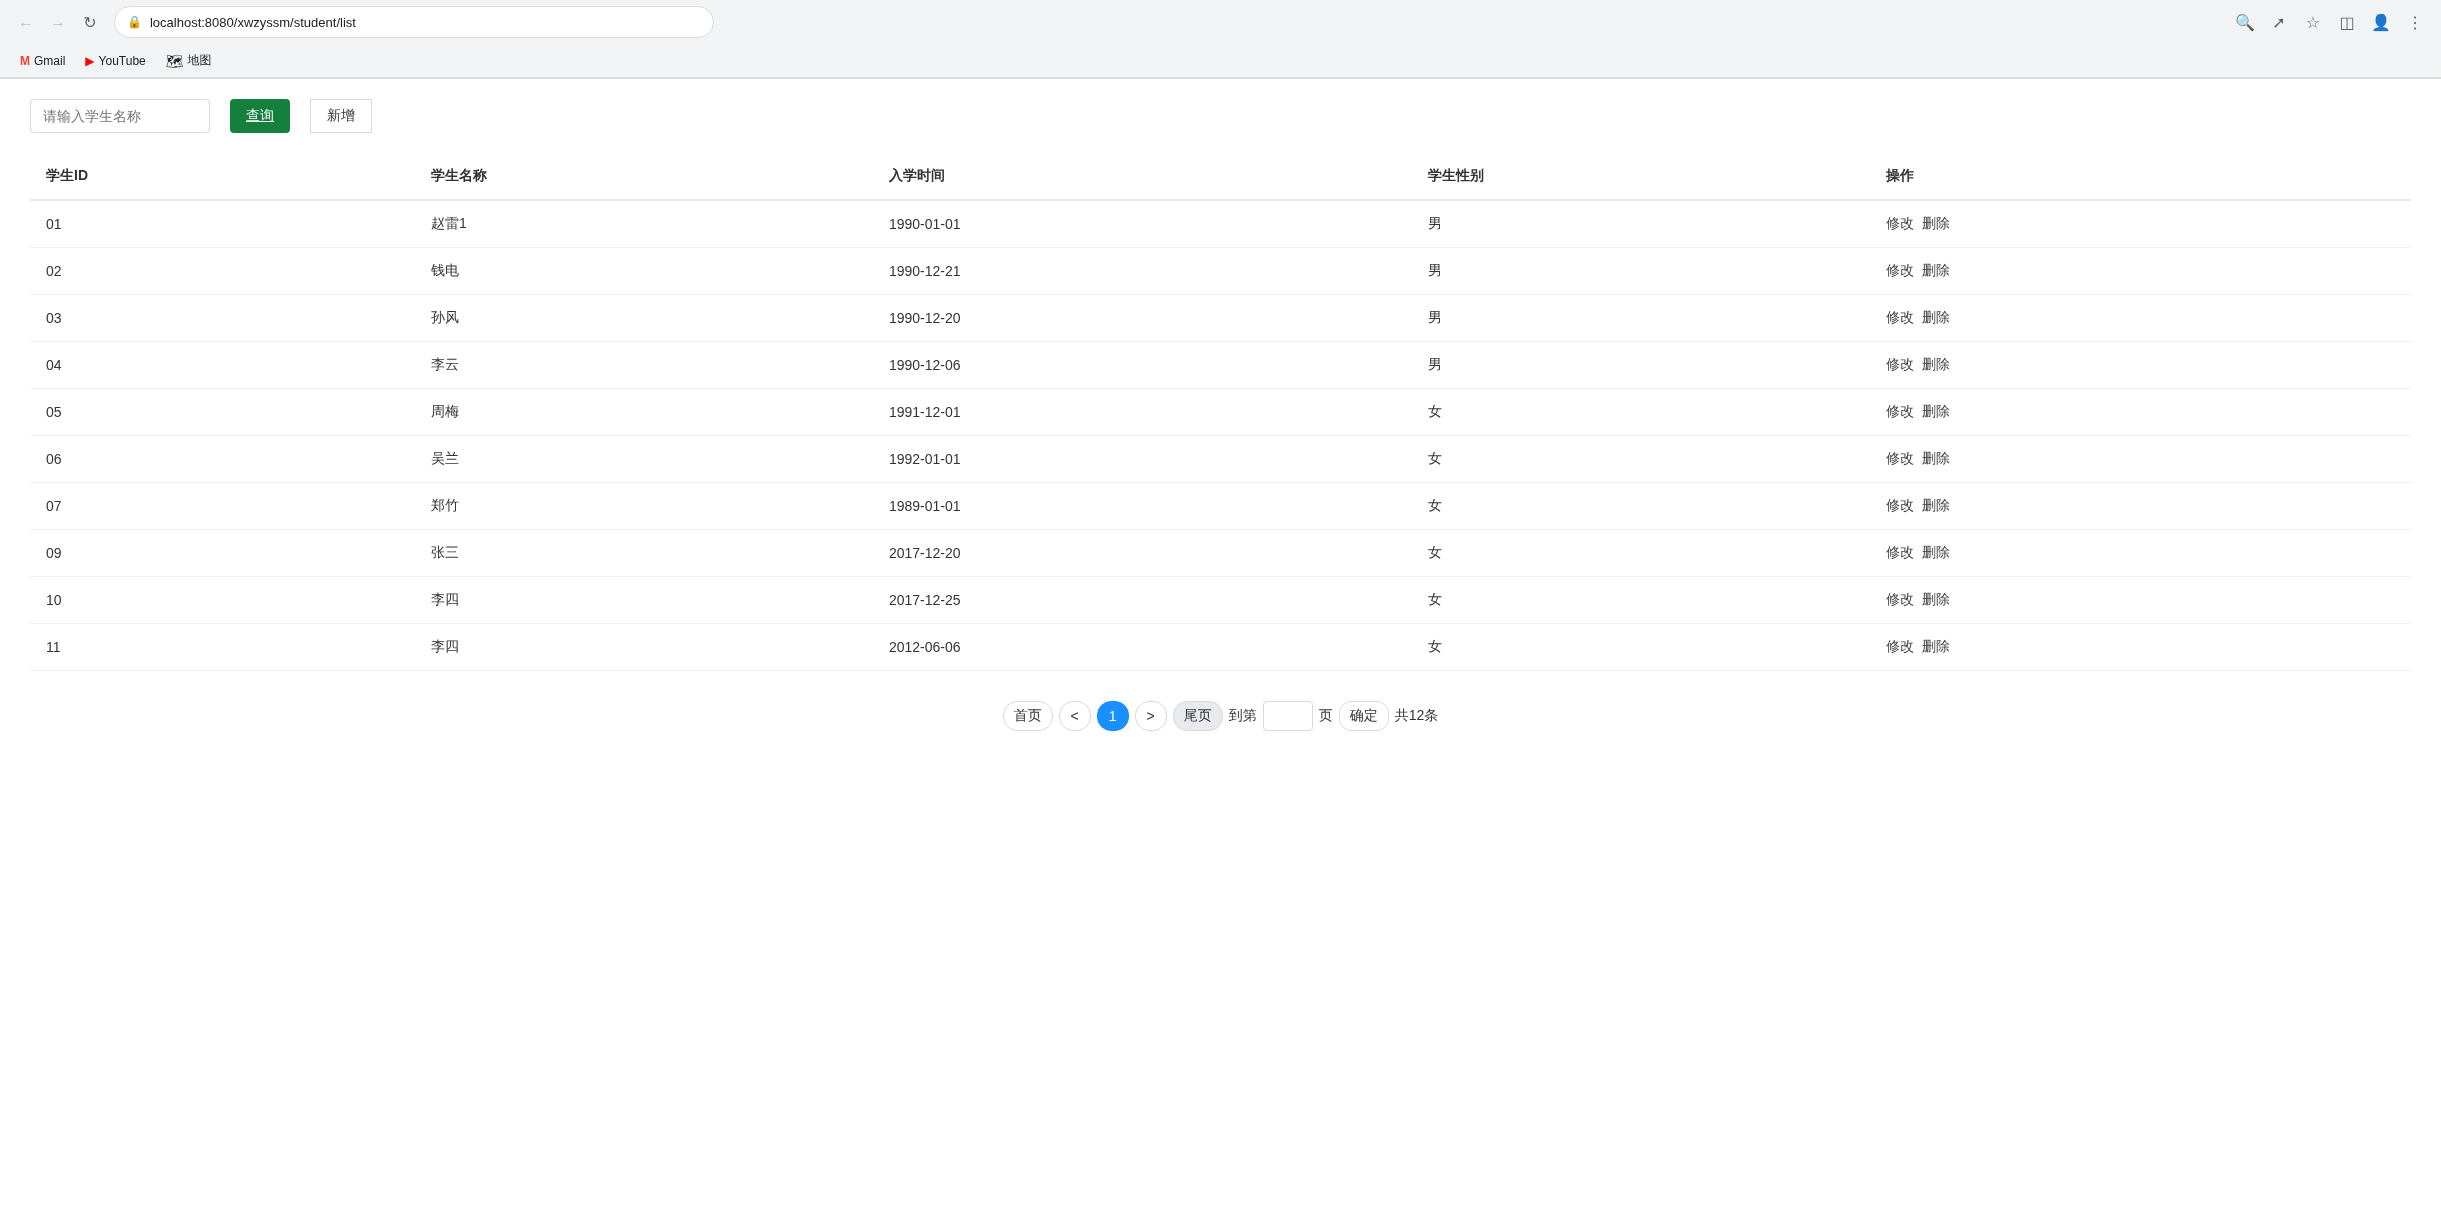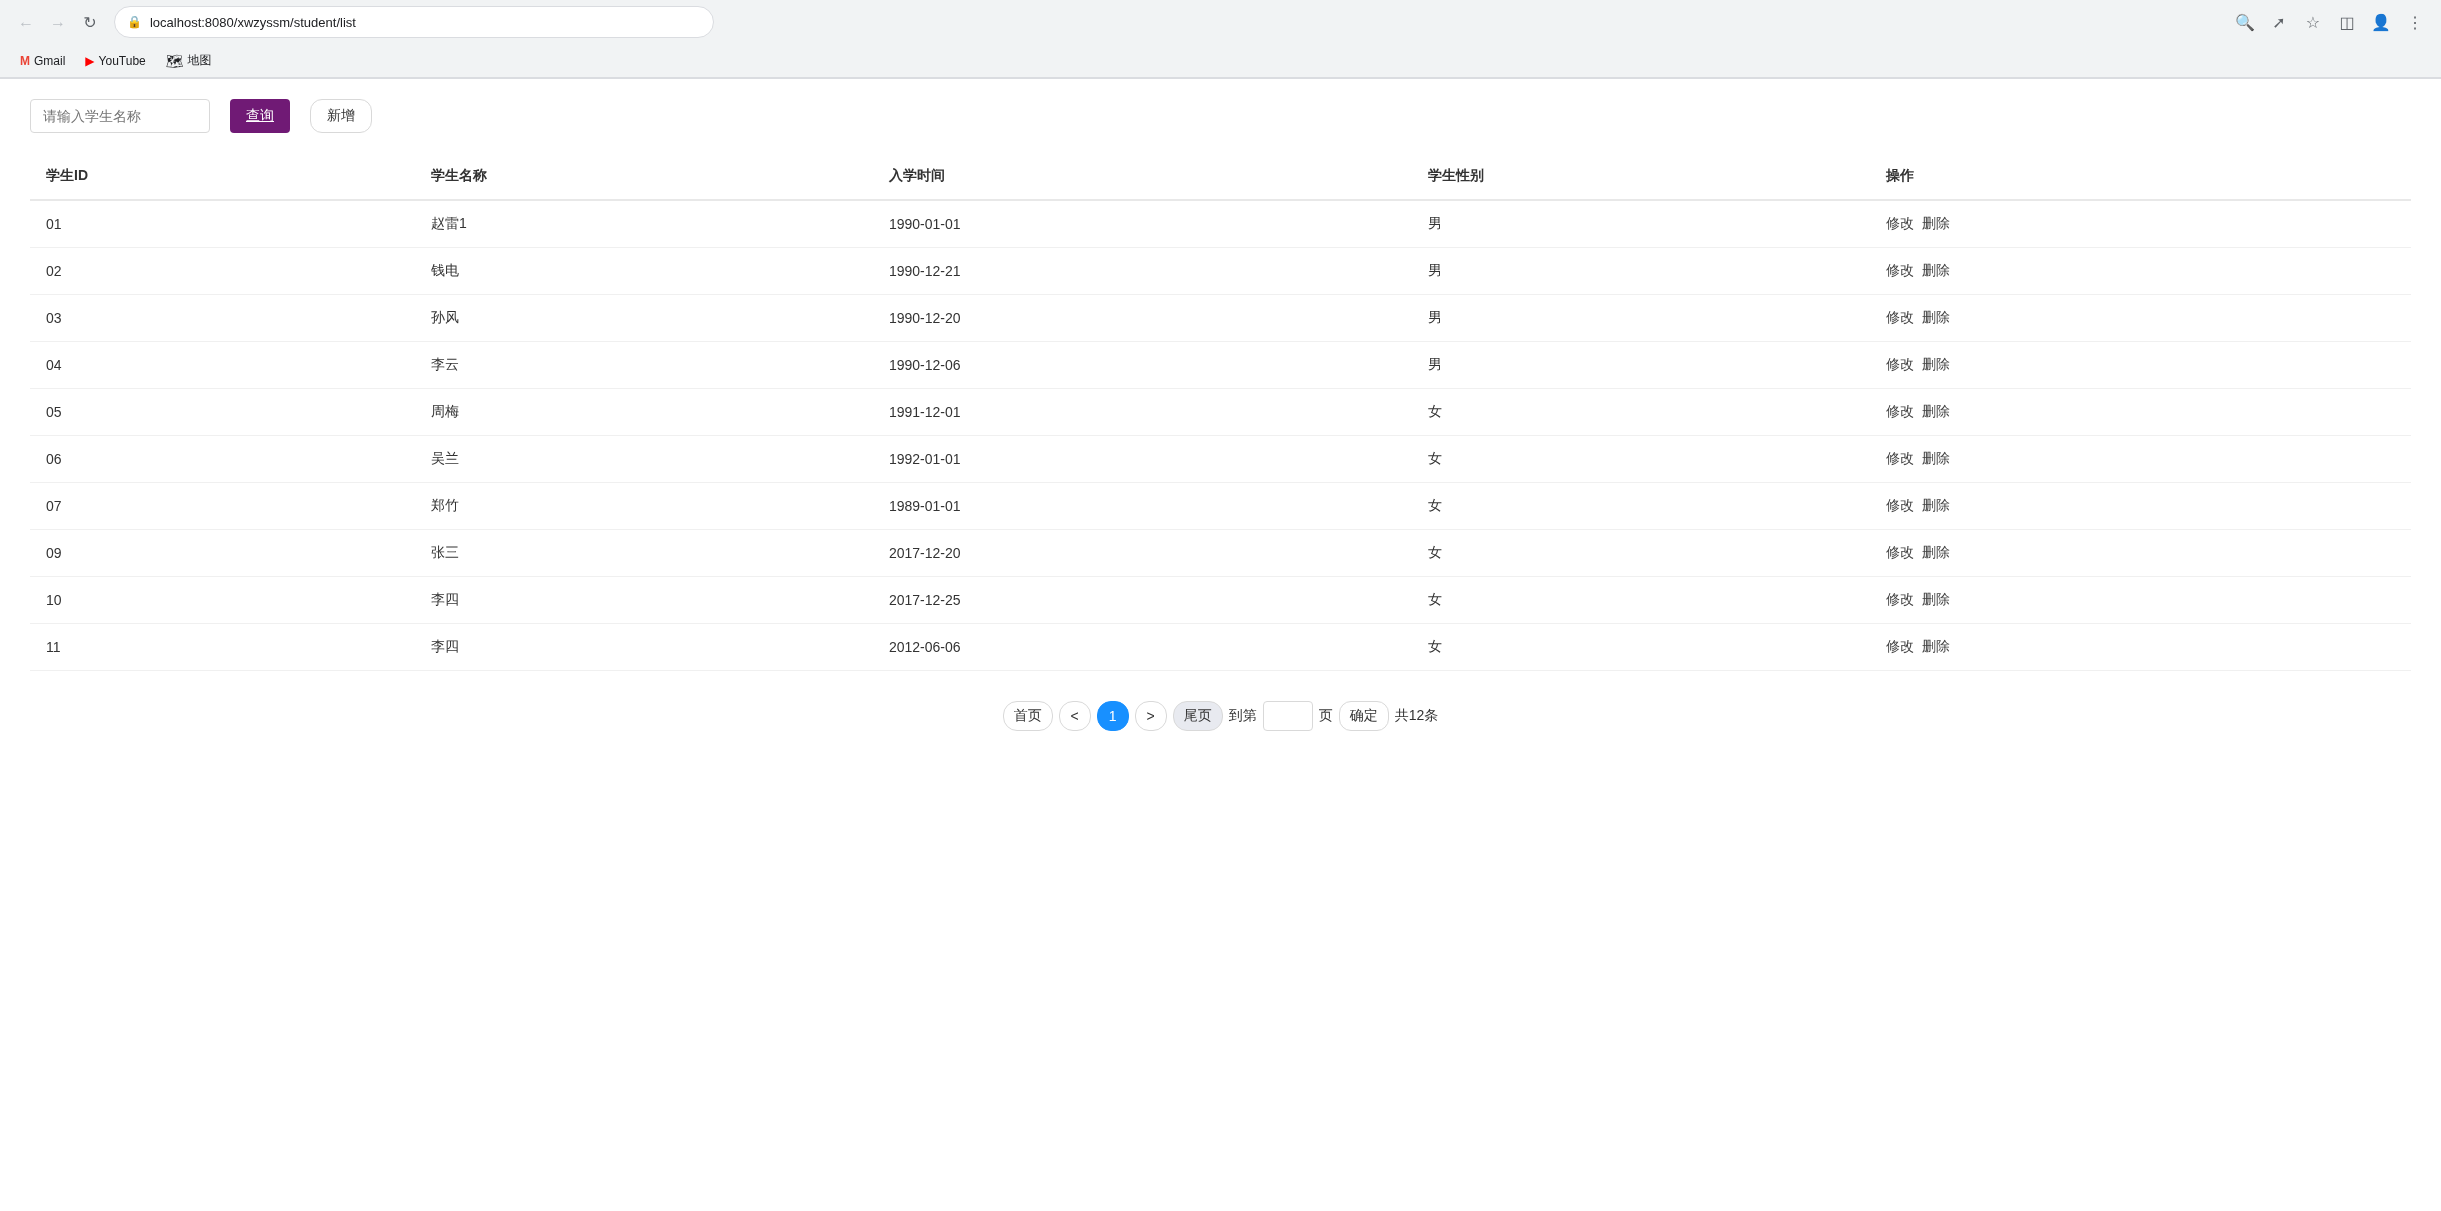--- a/index.html
+++ b/index.html
@@ -120,35 +120,35 @@
       border: 1px solid #d9d9d9;
       border-radius: 4px;
       padding: 6px 12px;
       font-size: 14px;
       color: #999;
       width: 180px;
       height: 34px;
       outline: none;
     }
     .btn-query {
-      background: #701a75;
+      background: #15803d;
       color: #fff;
       border: none;
       border-radius: 4px;
       padding: 6px 16px;
       font-size: 14px;
       cursor: pointer;
       height: 34px;
       text-decoration: underline;
     }
     .btn-add {
       background: #fff;
       color: #333;
       border: 1px solid #d9d9d9;
-      border-radius: 12px;
+      border-radius: 0;
       padding: 6px 16px;
       font-size: 14px;
       cursor: pointer;
       height: 34px;
     }
 
     
     .data-table {
       width: 100%;
       border-collapse: collapse;

